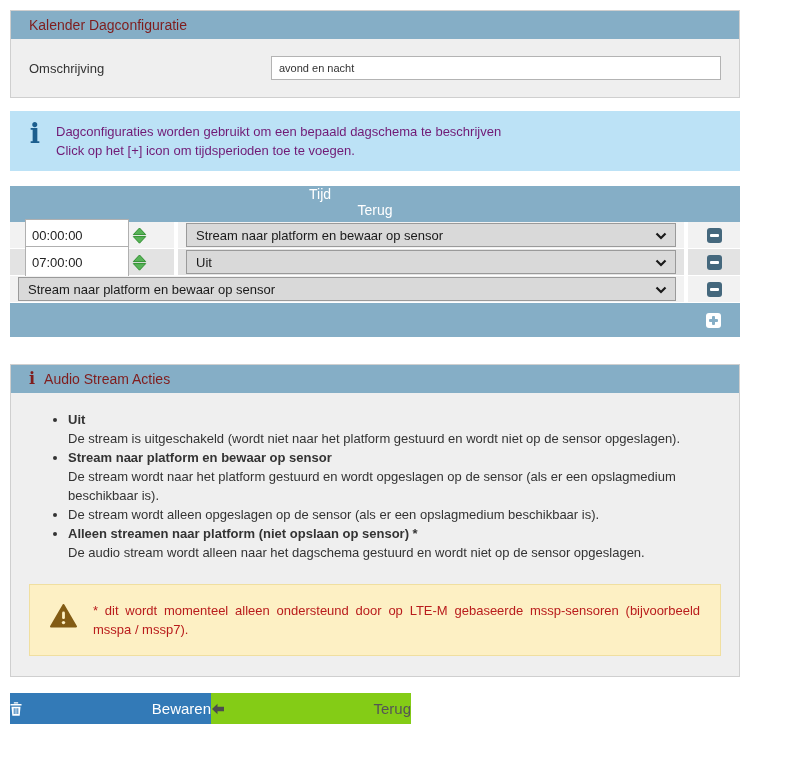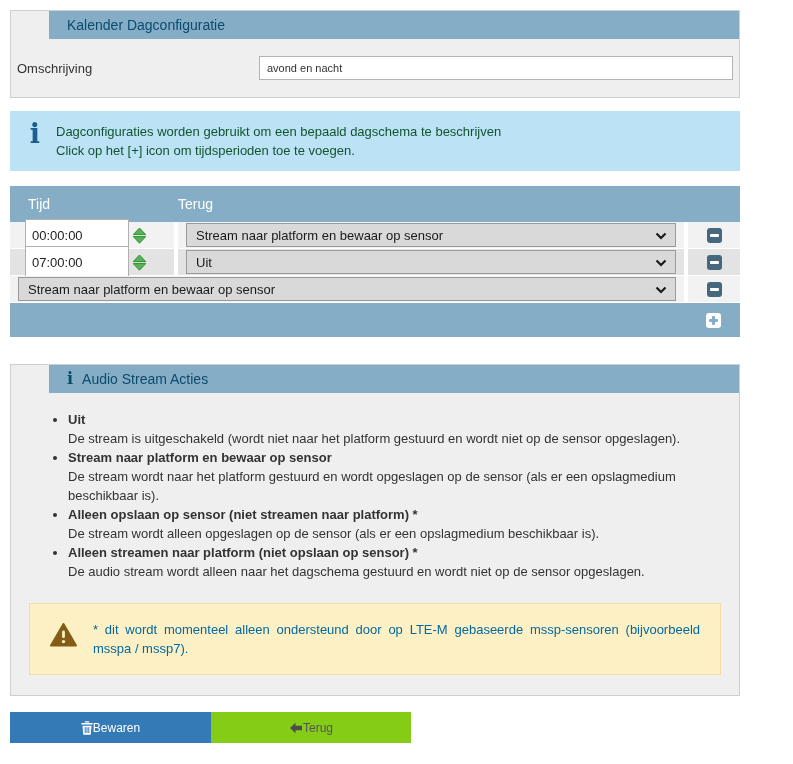--- a/index.html
+++ b/index.html
@@ -7,44 +7,44 @@
   body {
     width: 793px; height: 764px; overflow: hidden;
     font-family: "Liberation Sans", "DejaVu Sans", sans-serif;
     font-size: 13px; color: #333;
   }
   .page { width: 730px; margin: 10px 0 0 10px; }
 
   
   .panel { border: 1px solid #cfcfcf; background: #efefef; }
   .panel-head {
-    background: #85aec6; color: #0c4a6e; font-size: 14px;
-    padding: 6px 18px; height: 28px; display: flex; align-items: center; margin-left: 38px;
-  }
-  .panel-body { padding: 17px 6px; display: flex; align-items: center; }
+    background: #85aec6; color: #7f1d1d; font-size: 14px;
+    padding: 6px 18px; height: 28px; display: flex; align-items: center;
+  }
+  .panel-body { padding: 17px 18px; display: flex; align-items: center; }
   .form-label { width: 242px; color: #333; }
   .text-input {
     flex: 1; height: 24px; border: 1px solid #b3b3b3; background: #fff;
     padding: 2px 7px; font-size: 11px; font-family: inherit; color: #333;
   }
 
   
   .alert-info {
     margin-top: 13px; background: #bce2f6; padding: 11px 18px;
     display: flex; gap: 14px; align-items: flex-start;
   }
   .info-icon-big {
     font-family: "DejaVu Serif", serif; font-weight: bold; font-size: 27px;
     line-height: 24px; color: #1b5e8e; width: 14px; text-align: center;
   }
-  .alert-lines { color: #14532d; line-height: 19px; }
+  .alert-lines { color: #701a75; line-height: 19px; }
 
   
   .table { margin-top: 15px; }
-  .thead { background: #85aec6; height: 36px; display: flex; align-items: center; color: #fff; font-size: 14px; }
+  .thead { background: #85aec6; height: 36px; display: flex; align-items: center; color: #fff; font-size: 14px; flex-direction: column; }
   .hcell-time { width: 168px; padding-left: 18px; }
   .trow { display: flex; height: 26px; margin-bottom: 1px; background: #fff; }
   .cell { display: flex; align-items: center; height: 26px; }
   .cell + .cell { margin-left: 4px; }
   #rows-host .trow:nth-child(odd) .cell { background: #f2f2f2; }
   #rows-host .trow:nth-child(even) .cell { background: #e3e3e3; }
   .cell-time { width: 164px; padding-left: 15px; gap: 3px; }
   .cell-action { flex: 1; padding: 0 8px; }
   .cell-remove { width: 52px; justify-content: center; }
   .time-input {
@@ -85,27 +85,27 @@
     margin-right: 9px; line-height: 14px;
   }
   #list-host { margin: 17px 30px 0 57px; list-style: disc outside; color: #333; }
   .audio-item { line-height: 19px; }
   .audio-item .term { font-weight: bold; }
   .warn {
     margin: 22px 18px 0; background: #fdf0c4; border: 1px solid #f0dfa0;
     padding: 16px 20px; display: flex; gap: 16px; align-items: flex-start;
   }
   .warn-icon { flex: 0 0 auto; margin-top: 3px; line-height: 0; }
-  .warn-text { flex: 1; color: #0369a1; line-height: 19px; text-align: justify; }
+  .warn-text { flex: 1; color: #b91c1c; line-height: 19px; text-align: justify; }
 
   
   .btn-row { margin-top: 16px; display: flex; }
   .btn {
-    height: 31px; border: none; font-size: 12px; font-family: inherit;
-    display: flex; align-items: center; justify-content: center; cursor: pointer;
+    height: 31px; border: none; font-size: 15px; font-family: inherit;
+    display: flex; align-items: center; justify-content: space-between; cursor: pointer;
   }
   .btn-primary { width: 201px; background: #337ab7; color: #fff; }
   .btn-default { width: 200px; background: #84cc16; color: #555; }
   .icon-holder { line-height: 0; display: inline-flex; }
 </style>
 </head>
 <body>
 
 <div class="page">
 
@@ -218,21 +218,20 @@
     <div class="term">Uit</div>
     <div class="desc">De stream is uitgeschakeld (wordt niet naar het platform gestuurd en wordt niet op de sensor opgeslagen).</div>
   </li>
 
   <li class="audio-item">
     <div class="term">Stream naar platform en bewaar op sensor</div>
     <div class="desc">De stream wordt naar het platform gestuurd en wordt opgeslagen op de sensor (als er een opslagmedium beschikbaar is).</div>
   </li>
 
   <li class="audio-item">
-    <div class="term">Alleen opslaan op sensor (niet streamen naar platform) *</div>
     <div class="desc">De stream wordt alleen opgeslagen op de sensor (als er een opslagmedium beschikbaar is).</div>
   </li>
 
   <li class="audio-item">
     <div class="term">Alleen streamen naar platform (niet opslaan op sensor) *</div>
     <div class="desc">De audio stream wordt alleen naar het dagschema gestuurd en wordt niet op de sensor opgeslagen.</div>
   </li>
 </ul>
     <div class="warn">
       <span class="warn-icon">

